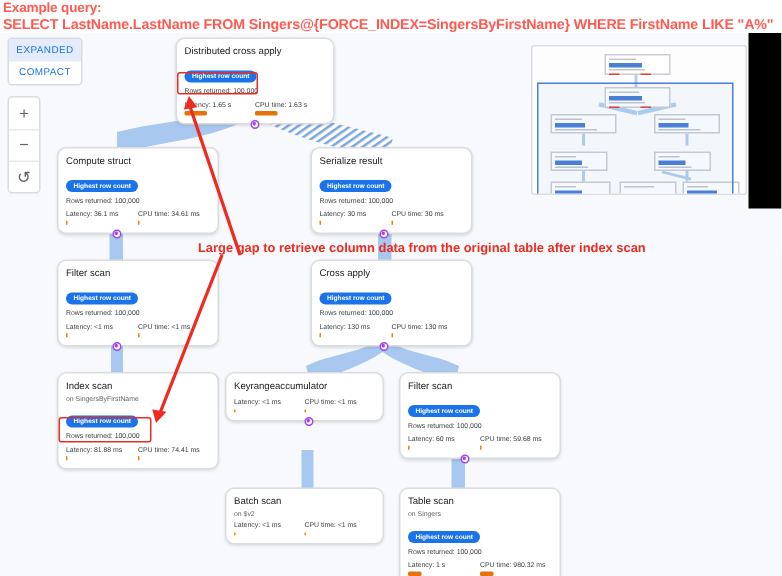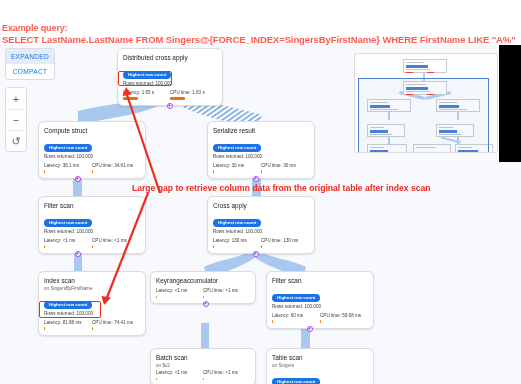--- a/index.html
+++ b/index.html
@@ -2,21 +2,21 @@
 <html><head>
 <meta charset="utf-8">
 <style>
   * { box-sizing: border-box; margin: 0; padding: 0; }
   html, body {
     width: 521px; height: 384px;
     font-family: "Liberation Sans", sans-serif;
     background: #ffffff;
     overflow: hidden;
   }
-  #root { position: relative; width: 521px; height: 352px; background: #fff; margin-top: 23px; }
+  #root { position: relative; width: 521px; height: 352px; background: #fff; }
 
   
   .anno-text {
     position: absolute;
     color: #ff5a52;
     font-weight: bold;
     white-space: nowrap;
     letter-spacing: -0.1px;
   }
   #q-label { left: 2px; top: 0px; font-size: 9px; }

